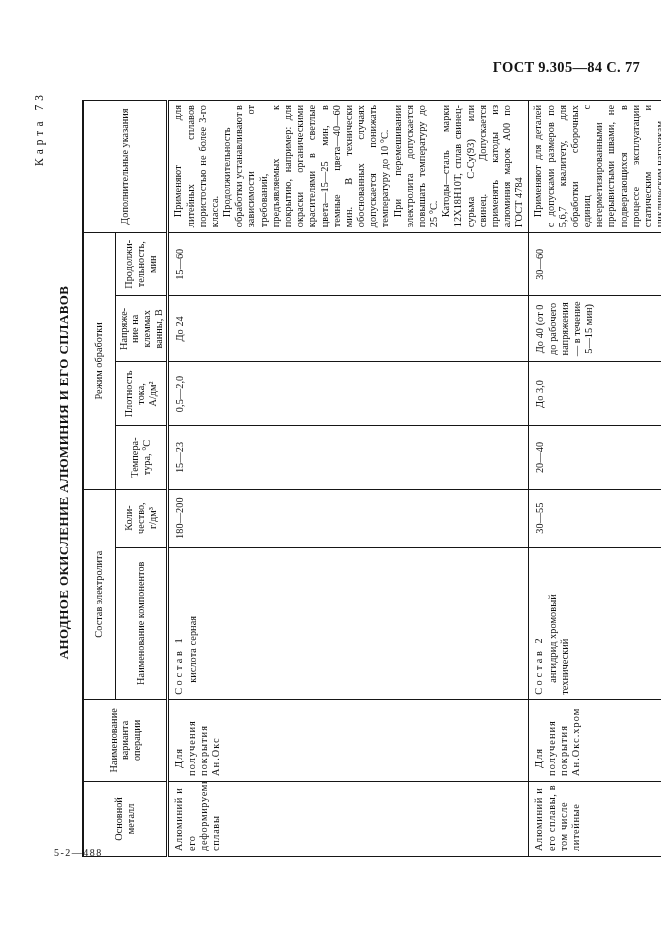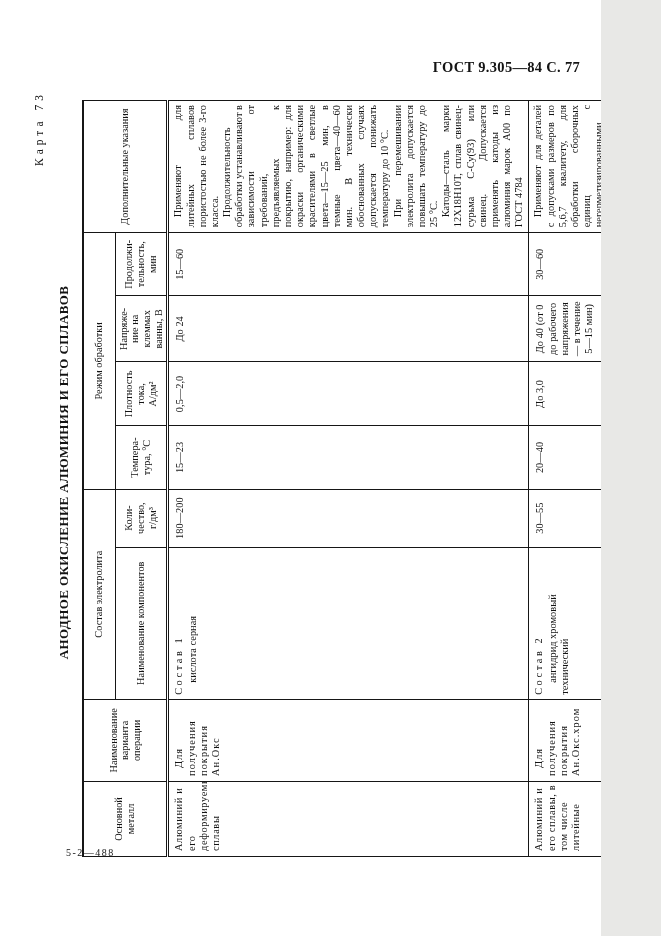--- a/index.html
+++ b/index.html
@@ -3,30 +3,30 @@
 <meta charset="utf-8">
 <style>
   html,body { margin:0; padding:0; }
   body {
     width:661px; height:936px;
     background:#e8e8e6;
     font-family:"Liberation Serif","DejaVu Serif",serif;
     color:#141414;
   }
   .sheet {
-    position:relative; width:601px; height:936px;
+    position:relative; width:661px; height:936px;
     background:#ffffff; overflow:hidden;
   }
   .gost-header {
     position:absolute; top:59px; right:21px;
     font-weight:bold; font-size:14.5px; letter-spacing:0.3px;
     white-space:nowrap;
   }
   .print-mark {
-    position:absolute; left:66px; top:847px;
+    position:absolute; left:54px; top:847px;
     font-size:10px; letter-spacing:1.5px;
   }
   
   .landscape {
     position:absolute; left:-65px; top:175px;
     width:775px; height:595px;
     transform:rotate(-90deg);
   }
   .karta {
     position:absolute; top:8px; right:6px;

